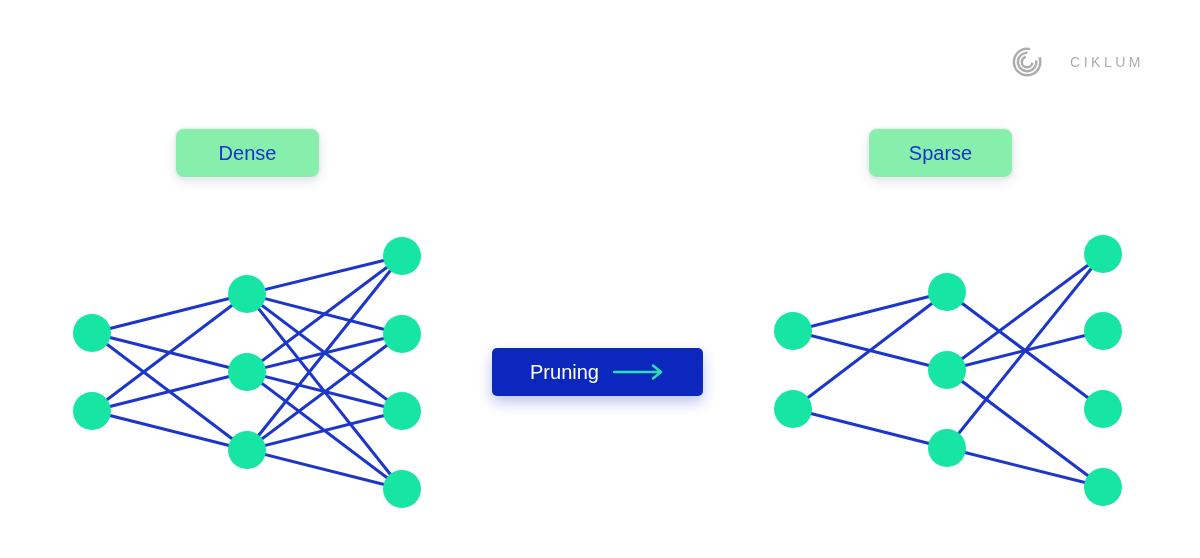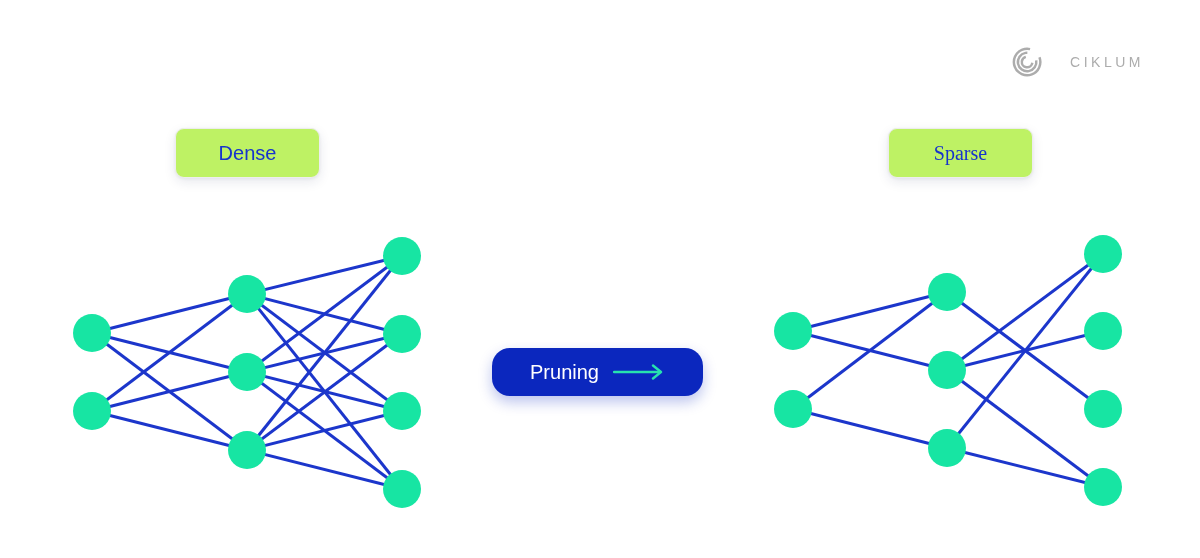--- a/index.html
+++ b/index.html
@@ -32,40 +32,40 @@
     font-size:14px;
     letter-spacing:3.5px;
     color:var(--logo-gray);
     font-weight:400;
   }
   .label-box{
     position:absolute;
     top:128px;
     width:145px;
     height:50px;
-    background:#bef264;
+    background:#86efac;
     border:1px solid #ededed;
     border-radius:9px;
     display:flex;
     align-items:center;
     justify-content:center;
     font-size:20px;
     font-weight:500;
     color:var(--label-text);
     box-shadow:0 4px 12px rgba(30,40,90,0.10), 0 1px 3px rgba(30,40,90,0.06);
   }
   #dense-label{left:175px;}
-  #sparse-label{left:888px;font-family:Liberation Serif, serif;}
+  #sparse-label{left:868px;}
   .pruning-button{
     position:absolute;
     left:492px;
     top:348px;
     width:211px;
     height:48px;
-    border-radius:18px;
+    border-radius:5px;
     background:var(--button-bg);
     border:none;
     display:flex;
     align-items:center;
     justify-content:center;
     gap:14px;
     color:var(--button-text);
     font-size:20px;
     font-weight:500;
     font-family:"Liberation Sans", sans-serif;

